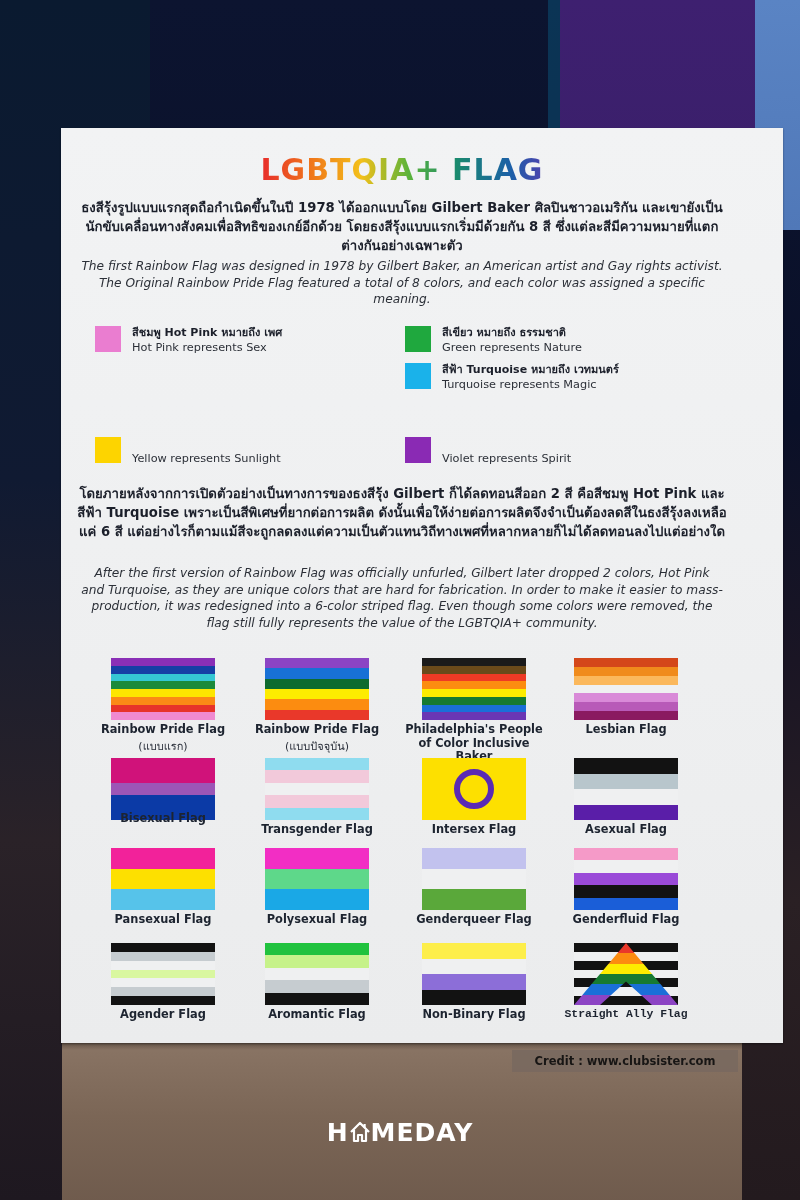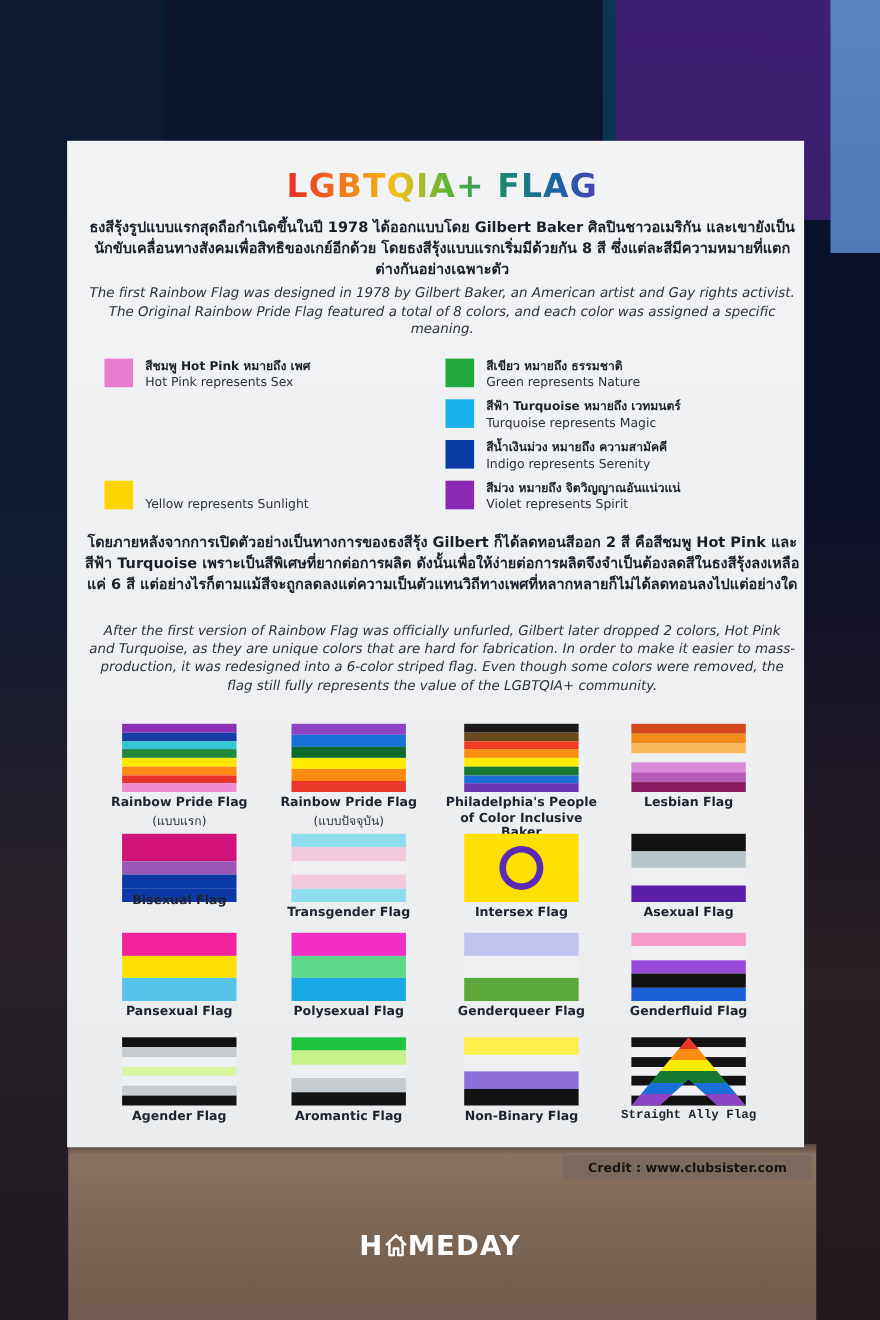--- a/index.html
+++ b/index.html
@@ -18,21 +18,21 @@
   .bg-teal { position:absolute; left:548px; top:0; width:14px; height:200px; background:#0c4a6e; opacity:.6; }
 
   .stand {
     position:absolute; left:62px; top:1040px; width:680px; height:170px;
     background: linear-gradient(180deg,#8a7565 0%, #7b6656 45%, #6e5a4c 100%);
   }
   .stand-shadow { position:absolute; left:62px; top:1040px; width:680px; height:10px;
     background: linear-gradient(180deg, rgba(40,30,25,.55), rgba(40,30,25,0)); }
 
   .board {
-    position:absolute; left:61px; top:128px; width:670px; height:915px;
+    position:absolute; left:61px; top:128px; width:722px; height:915px;
     background: linear-gradient(180deg,#f2f3f4 0%, #eeeff0 60%, #ebeced 100%);
     box-shadow: 0 1px 2px rgba(0,0,0,.4);
   }
 
   .title {
     position:absolute; left:0; width:682px; top:24px; text-align:center;
     font-family: "DejaVu Sans", sans-serif; font-weight:bold; font-size:30px; letter-spacing:1px;
     background: linear-gradient(90deg,#e8332a 30%, #f07a1a 37%, #f3c01a 44%, #5bb33a 51%, #1a8a6e 58%, #1c5fa8 66%, #5b3bb0 72%);
     -webkit-background-clip:text; background-clip:text; color:transparent;
   }
@@ -94,28 +94,22 @@
     <div class="legend-item" style="left:310px;top:0;">
       <div class="swatch" style="background:#1fa83e"></div>
       <div class="legend-th">สีเขียว หมายถึง ธรรมชาติ</div>
       <div class="legend-en">Green represents Nature</div>
     </div>
     <div class="legend-item" style="left:310px;top:37px;">
       <div class="swatch" style="background:#1ab2ea"></div>
       <div class="legend-th">สีฟ้า Turquoise หมายถึง เวทมนตร์</div>
       <div class="legend-en">Turquoise represents Magic</div>
     </div>
-    <div class="legend-item" style="left:310px;top:74px;">
-      <div class="swatch" style="background:#0c3aa6"></div>
-      <div class="legend-th">สีน้ำเงินม่วง หมายถึง ความสามัคคี</div>
-      <div class="legend-en">Indigo represents Serenity</div>
-    </div>
     <div class="legend-item" style="left:310px;top:111px;">
       <div class="swatch" style="background:#8a2ab4"></div>
-      <div class="legend-th">สีม่วง หมายถึง จิตวิญญาณอันแน่วแน่</div>
       <div class="legend-en">Violet represents Spirit</div>
     </div>
   </div>
 
   <div class="th-para" style="top:356px;">โดยภายหลังจากการเปิดตัวอย่างเป็นทางการของธงสีรุ้ง Gilbert ก็ได้ลดทอนสีออก 2 สี คือสีชมพู Hot Pink และสีฟ้า Turquoise เพราะเป็นสีพิเศษที่ยากต่อการผลิต ดังนั้นเพื่อให้ง่ายต่อการผลิตจึงจำเป็นต้องลดสีในธงสีรุ้งลงเหลือแค่ 6 สี แต่อย่างไรก็ตามแม้สีจะถูกลดลงแต่ความเป็นตัวแทนวิถีทางเพศที่หลากหลายก็ไม่ได้ลดทอนลงไปแต่อย่างใด</div>
   <div class="en-para" style="top:437px;">After the first version of Rainbow Flag was officially unfurled, Gilbert later dropped 2 colors, Hot Pink and Turquoise, as they are unique colors that are hard for fabrication. In order to make it easier to mass-production, it was redesigned into a 6-color striped flag. Even though some colors were removed, the flag still fully represents the value of the LGBTQIA+ community.</div>
 
   <div id="flag-grid">
       <div class="flag-cell" style="left: 25px; top: 530px;">
         <div class="flag" style="top: 0px; height: 62px; position: absolute;">

